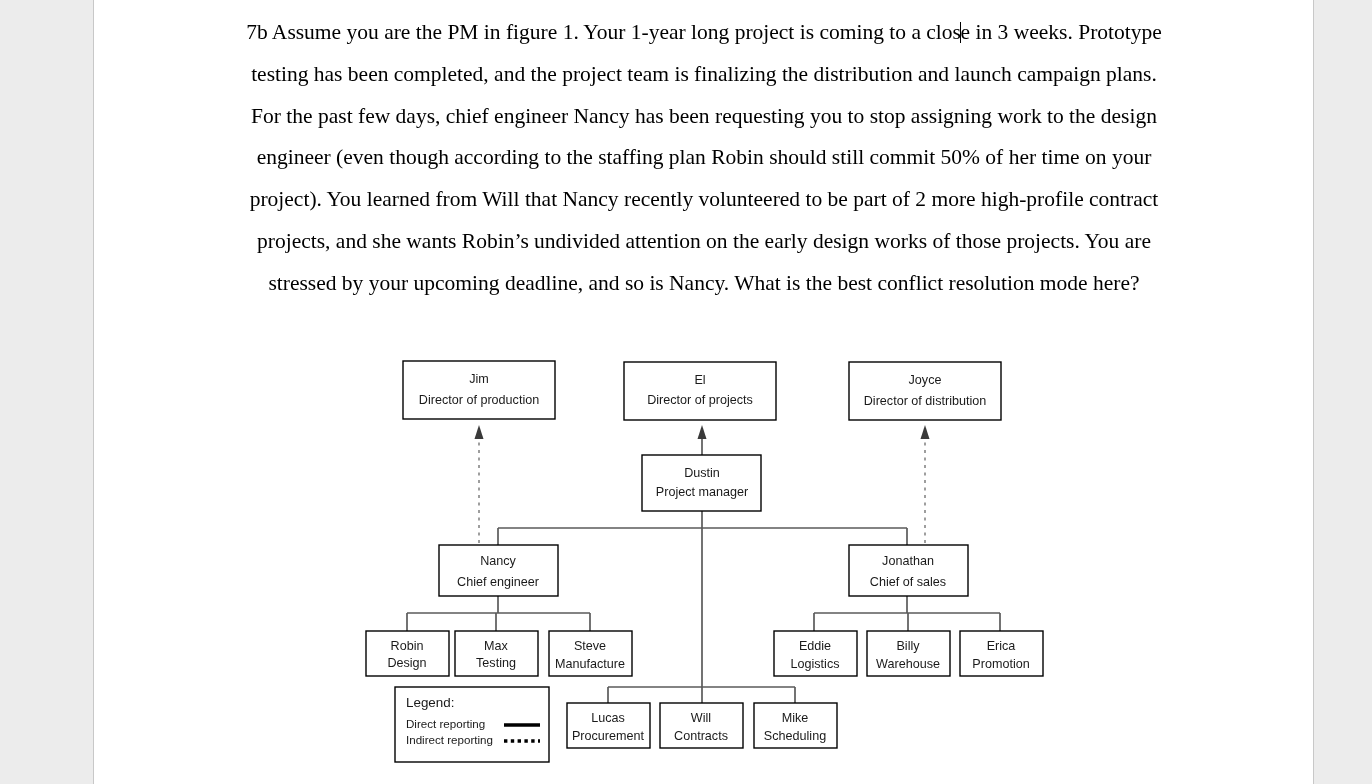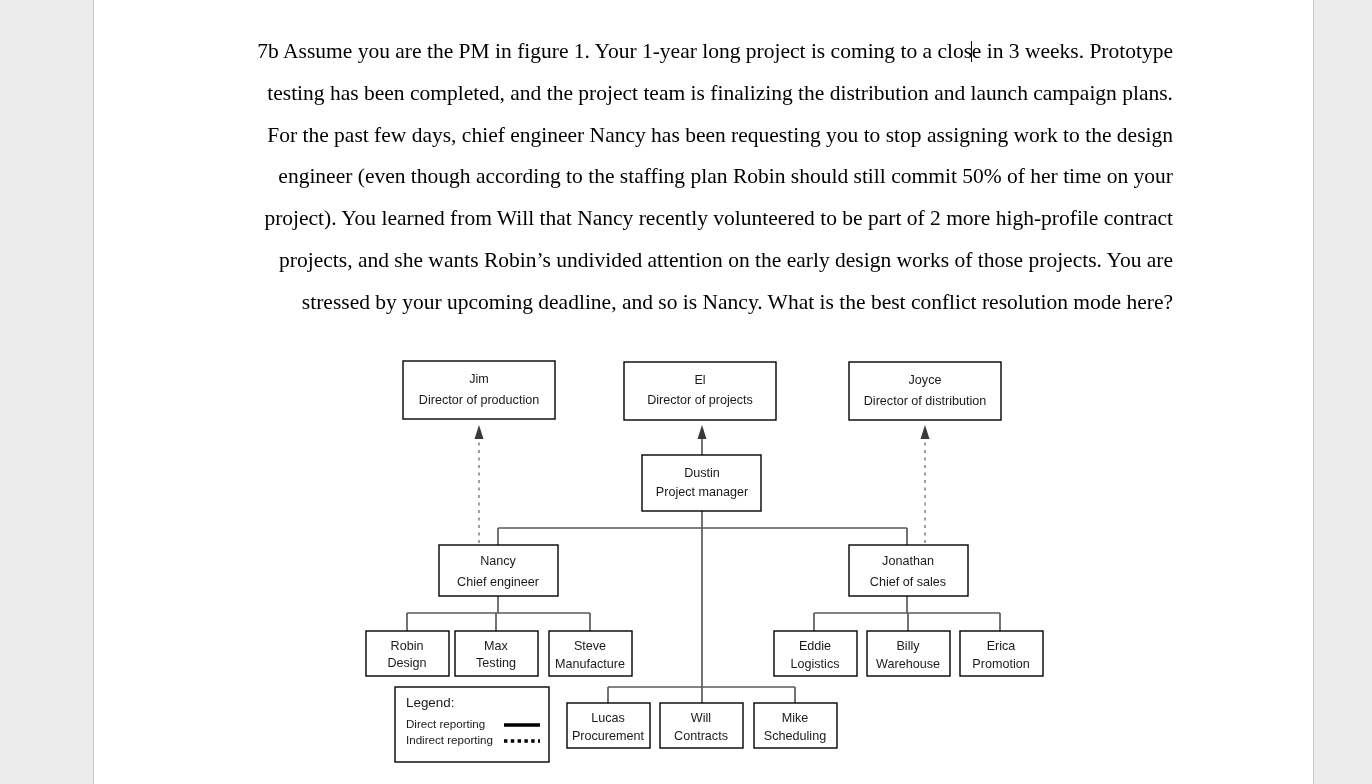--- a/index.html
+++ b/index.html
@@ -16,27 +16,27 @@
     position:absolute;
     left:94px; top:0;
     width:1219px; height:784px;
     background:#ffffff;
     box-shadow:-1px 0 0 #c8c8c8, 1px 0 0 #c8c8c8;
   }
 
   
   #question{
     position:absolute;
-    left:141px; top:31px;
+    left:141px; top:12px;
     width:938px;
     font-family:"Liberation Serif", serif;
     font-size:21.5px;
     line-height:41.8px;
     color:#000;
-    text-align:right;
+    text-align:center;
     white-space:pre-wrap;
   }
   .caret{
     display:inline-block;
     width:0;
     border-left:1.4px solid #000;
     height:21px;
     vertical-align:-4px;
     margin:0 -0.7px;
   }

